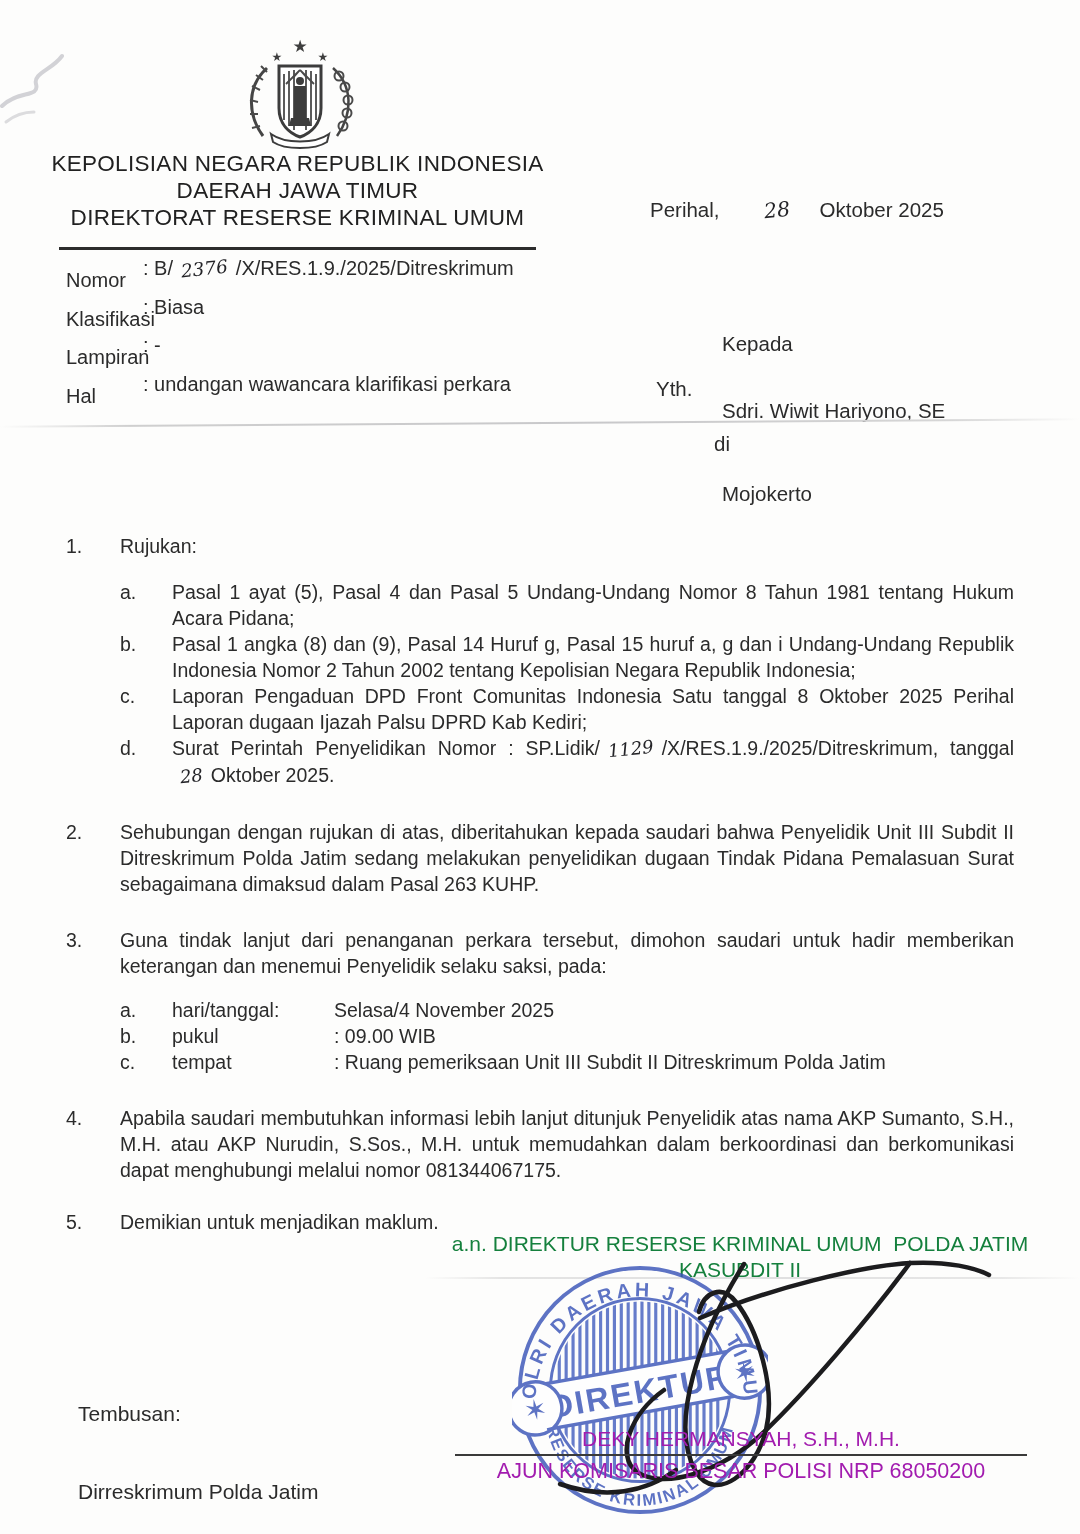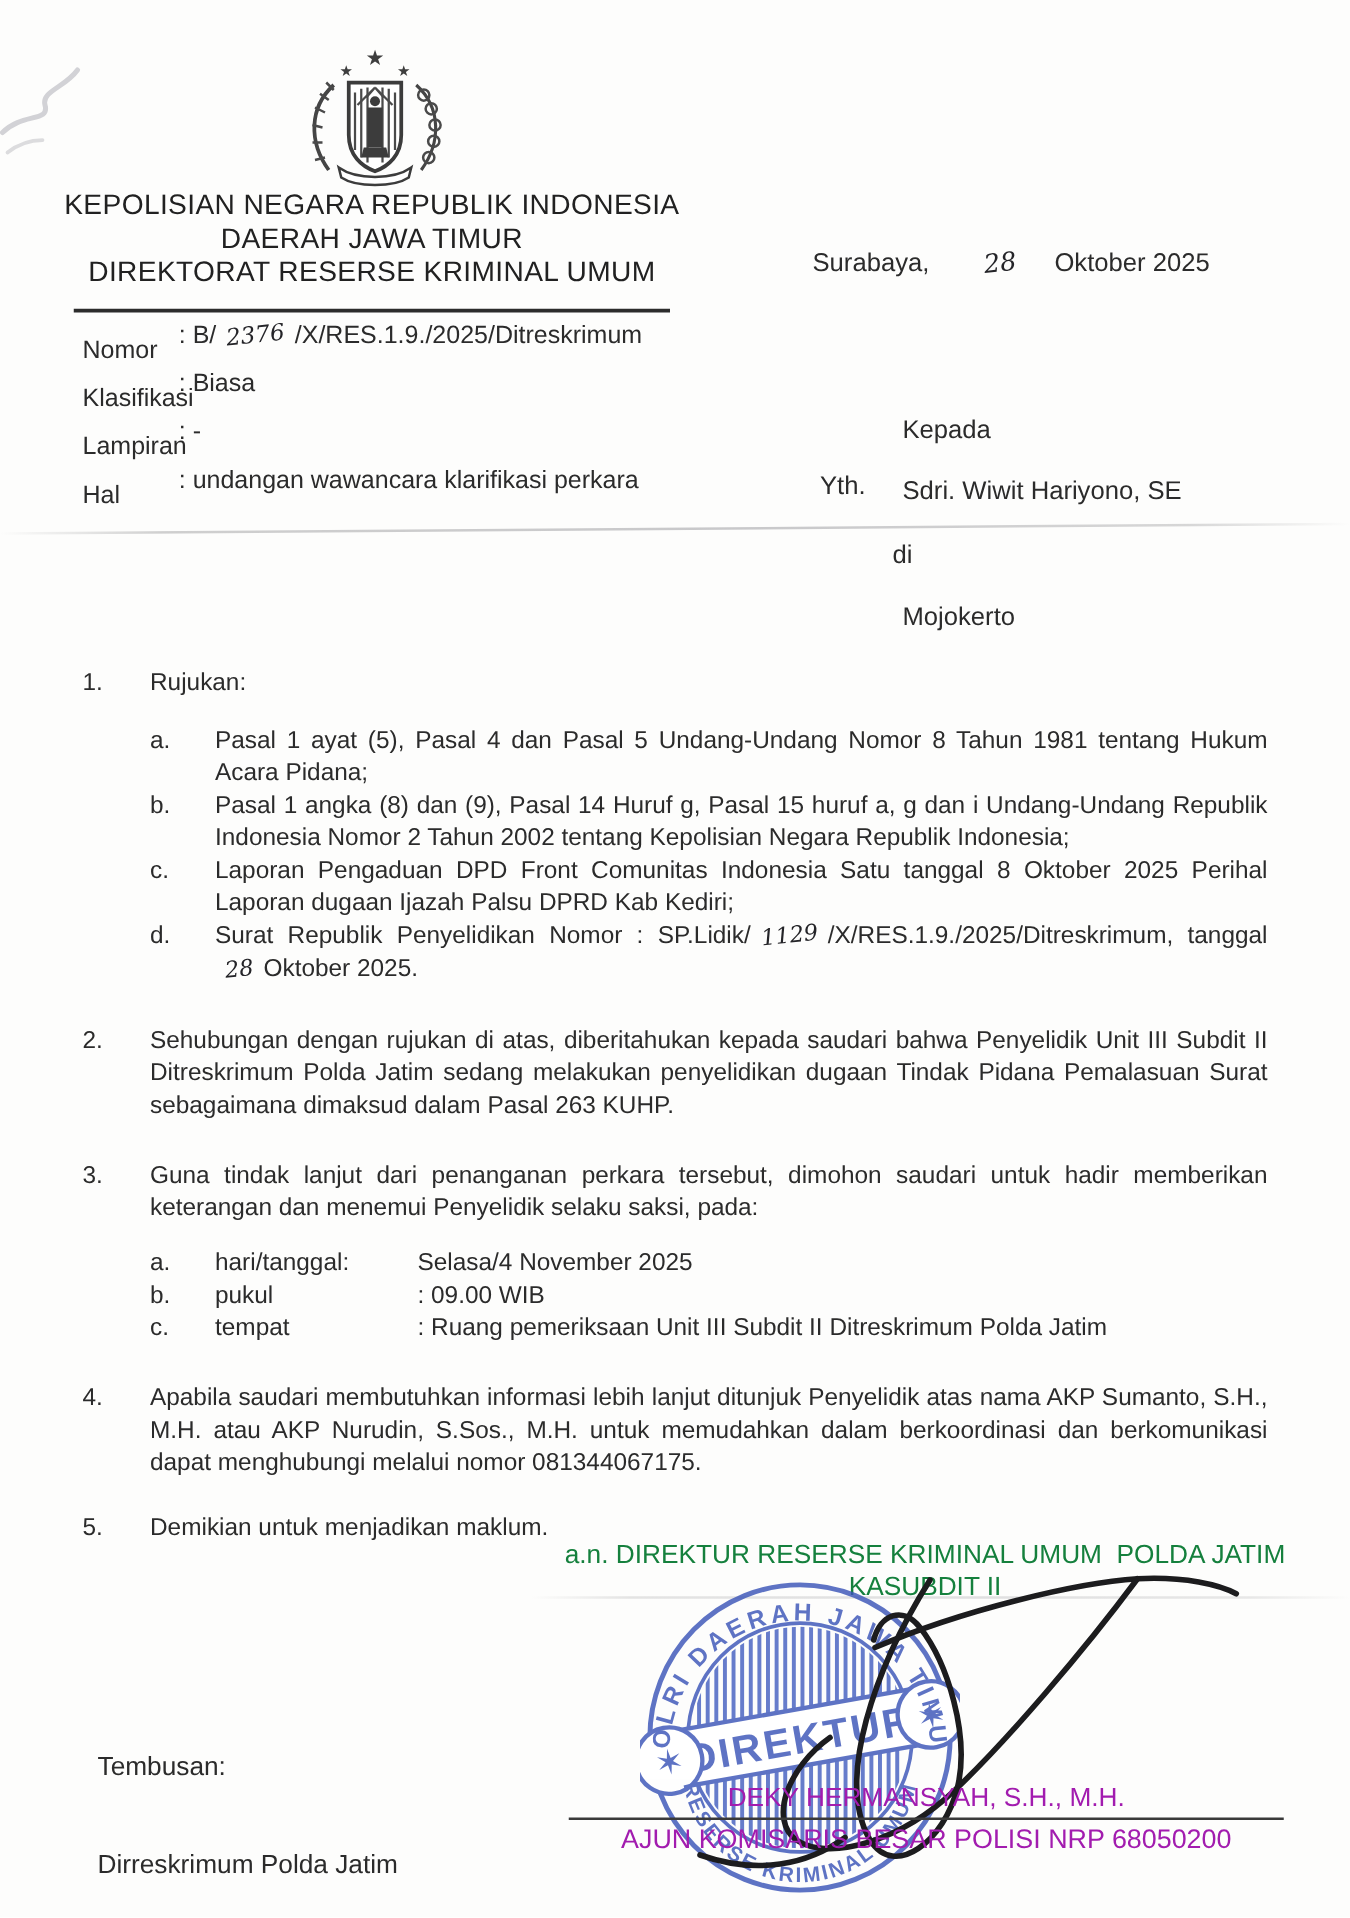--- a/index.html
+++ b/index.html
@@ -97,21 +97,21 @@
     <path d="M 44 100 C 58 110 88 110 102 100 L 100 108 C 88 116 58 116 46 108 Z" fill="#ffffff" stroke="#3c3c3c" stroke-width="2"></path>
   </svg>
 
   <div class="letterhead">
     <div>KEPOLISIAN NEGARA REPUBLIK INDONESIA</div>
     <div>DAERAH JAWA TIMUR</div>
     <div><span class="lh3">DIREKTORAT RESERSE KRIMINAL UMUM</span></div>
   </div>
 
   <div class="dateline">
-    <span>Surabaya,</span>
+    <span>Perihal,</span>
     <span class="day hw">28</span>
     <span>Oktober 2025</span>
   </div>
 
   <div class="metablock">
     <div class="meta-row">
       <span class="meta-label">Nomor</span>
       <span>
         <span>: B/</span><span class="hw hw-sm">2376</span><span>/X/RES.1.9./2025/Ditreskrimum</span>
       </span>
@@ -125,21 +125,21 @@
       <span>: -</span>
     </div>
     <div class="meta-row">
       <span class="meta-label">Hal</span>
       <span>: undangan wawancara klarifikasi perkara</span>
     </div>
   </div>
 
   <div class="abs" style="left:722px; top:332px;">Kepada</div>
   <div class="abs" style="left:656px; top:377px;">Yth.</div>
-  <div class="abs" style="left:722px; top:381px;text-align:right;">Sdri. Wiwit Hariyono, SE</div>
+  <div class="abs" style="left:722px; top:399px;text-align:right;">Sdri. Wiwit Hariyono, SE</div>
   <div class="abs" style="left:714px; top:432px;">di</div>
   <div class="abs" style="left:722px; top:482px;">Mojokerto</div>
 
   <div class="crease crease1"></div>
 
   <div class="mainlist">
 
     <div class="item">
       <span class="no">1.</span>
       <div class="txt">
@@ -152,21 +152,21 @@
           <div class="sub">
             <span class="sno">b.</span>
             <span class="stxt">Pasal 1 angka (8) dan (9), Pasal 14 Huruf g, Pasal 15 huruf a, g dan i Undang-Undang Republik Indonesia Nomor 2 Tahun 2002 tentang Kepolisian Negara Republik Indonesia;</span>
           </div>
           <div class="sub">
             <span class="sno">c.</span>
             <span class="stxt">Laporan Pengaduan DPD Front Comunitas Indonesia Satu tanggal 8 Oktober 2025 Perihal Laporan dugaan Ijazah Palsu DPRD Kab Kediri;</span>
           </div>
           <div class="sub">
             <span class="sno">d.</span>
-            <span class="stxt"><span>Surat Republik Penyelidikan Nomor : SP.Lidik/</span><span class="hw hw-sm">1129</span><span>/X/RES.1.9./2025/Ditreskrimum, tanggal</span> <span class="hw hw-sm">28</span><span>Oktober 2025.</span></span>
+            <span class="stxt"><span>Surat Perintah Penyelidikan Nomor : SP.Lidik/</span><span class="hw hw-sm">1129</span><span>/X/RES.1.9./2025/Ditreskrimum, tanggal</span> <span class="hw hw-sm">28</span><span>Oktober 2025.</span></span>
           </div>
         </div>
       </div>
     </div>
 
     <div class="item mt1">
       <span class="no">2.</span>
       <div class="txt">Sehubungan dengan rujukan di atas, diberitahukan kepada saudari bahwa Penyelidik Unit III Subdit II Ditreskrimum Polda Jatim sedang melakukan penyelidikan dugaan Tindak Pidana Pemalasuan Surat sebagaimana dimaksud dalam Pasal 263 KUHP.</div>
     </div>
 

